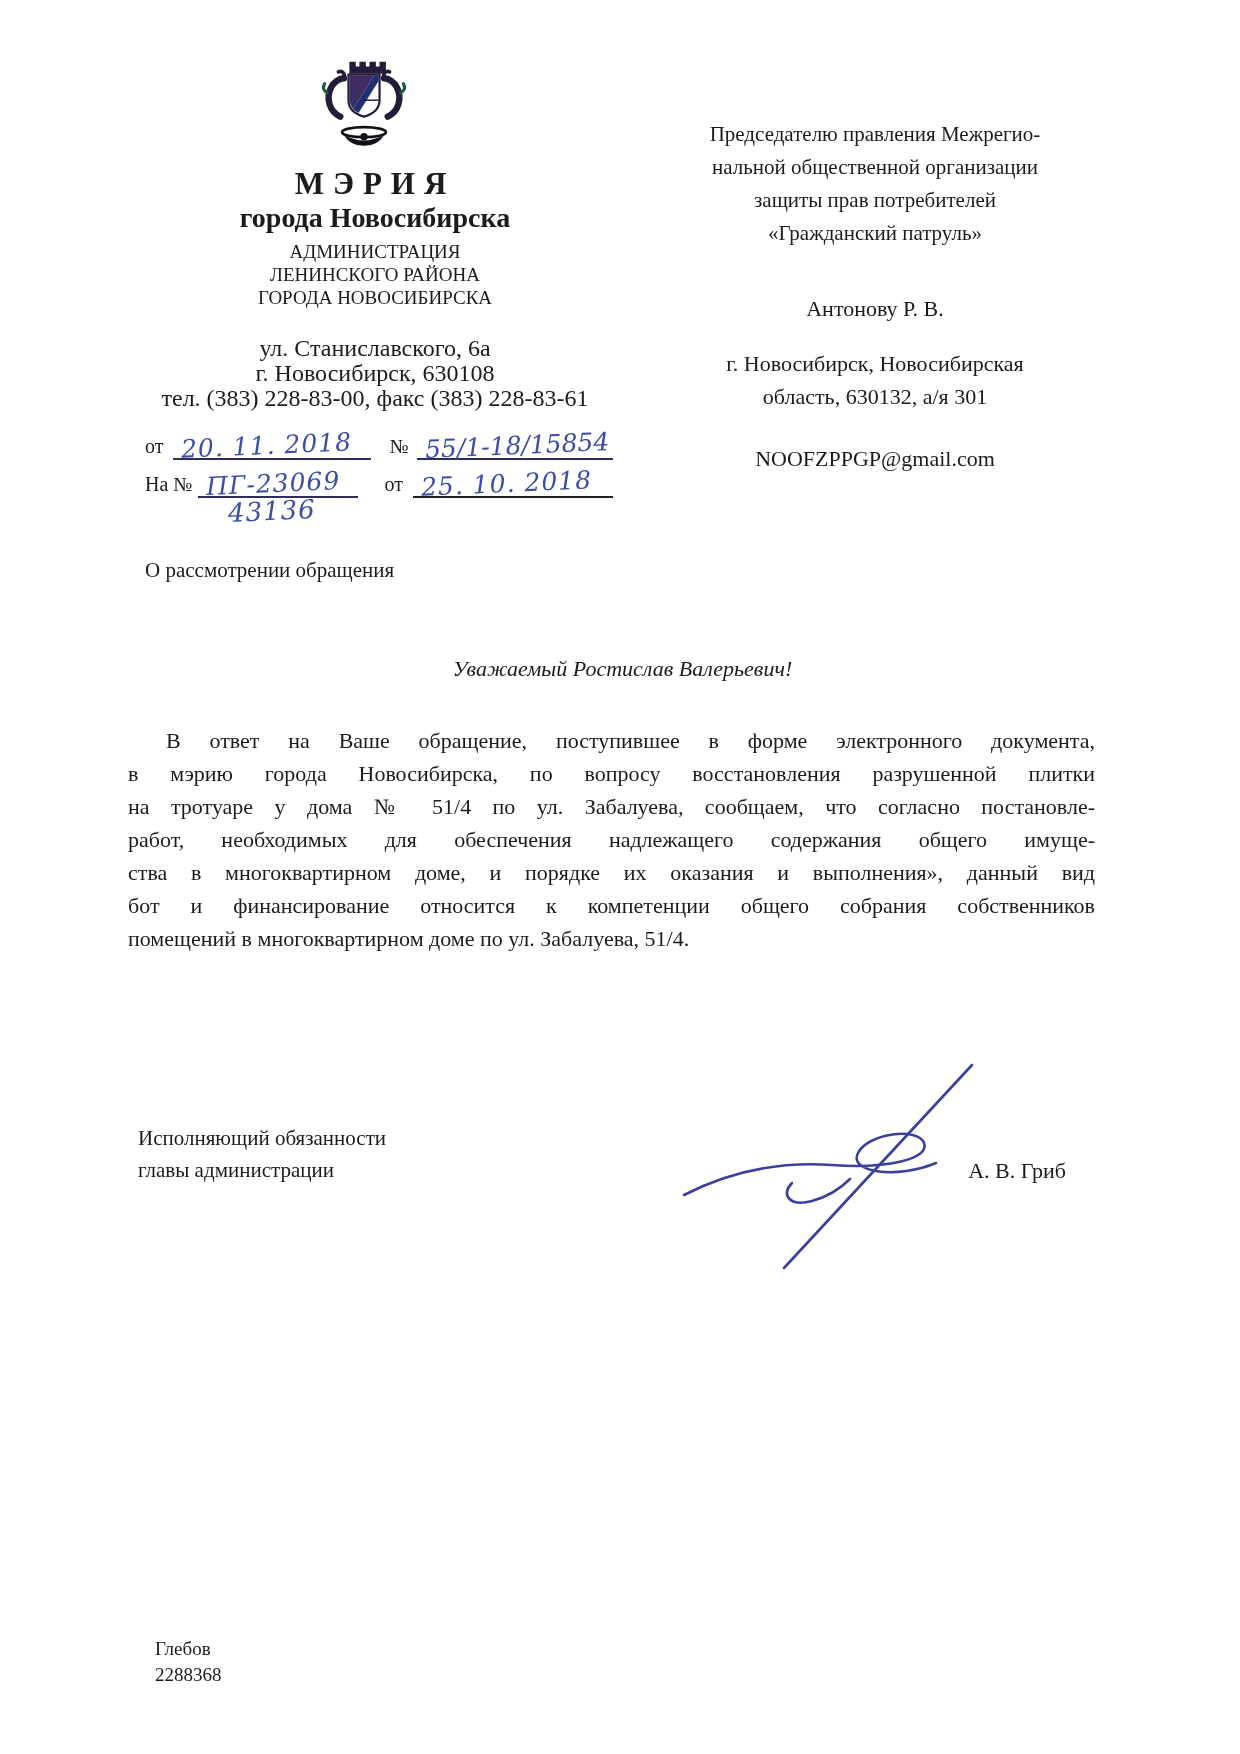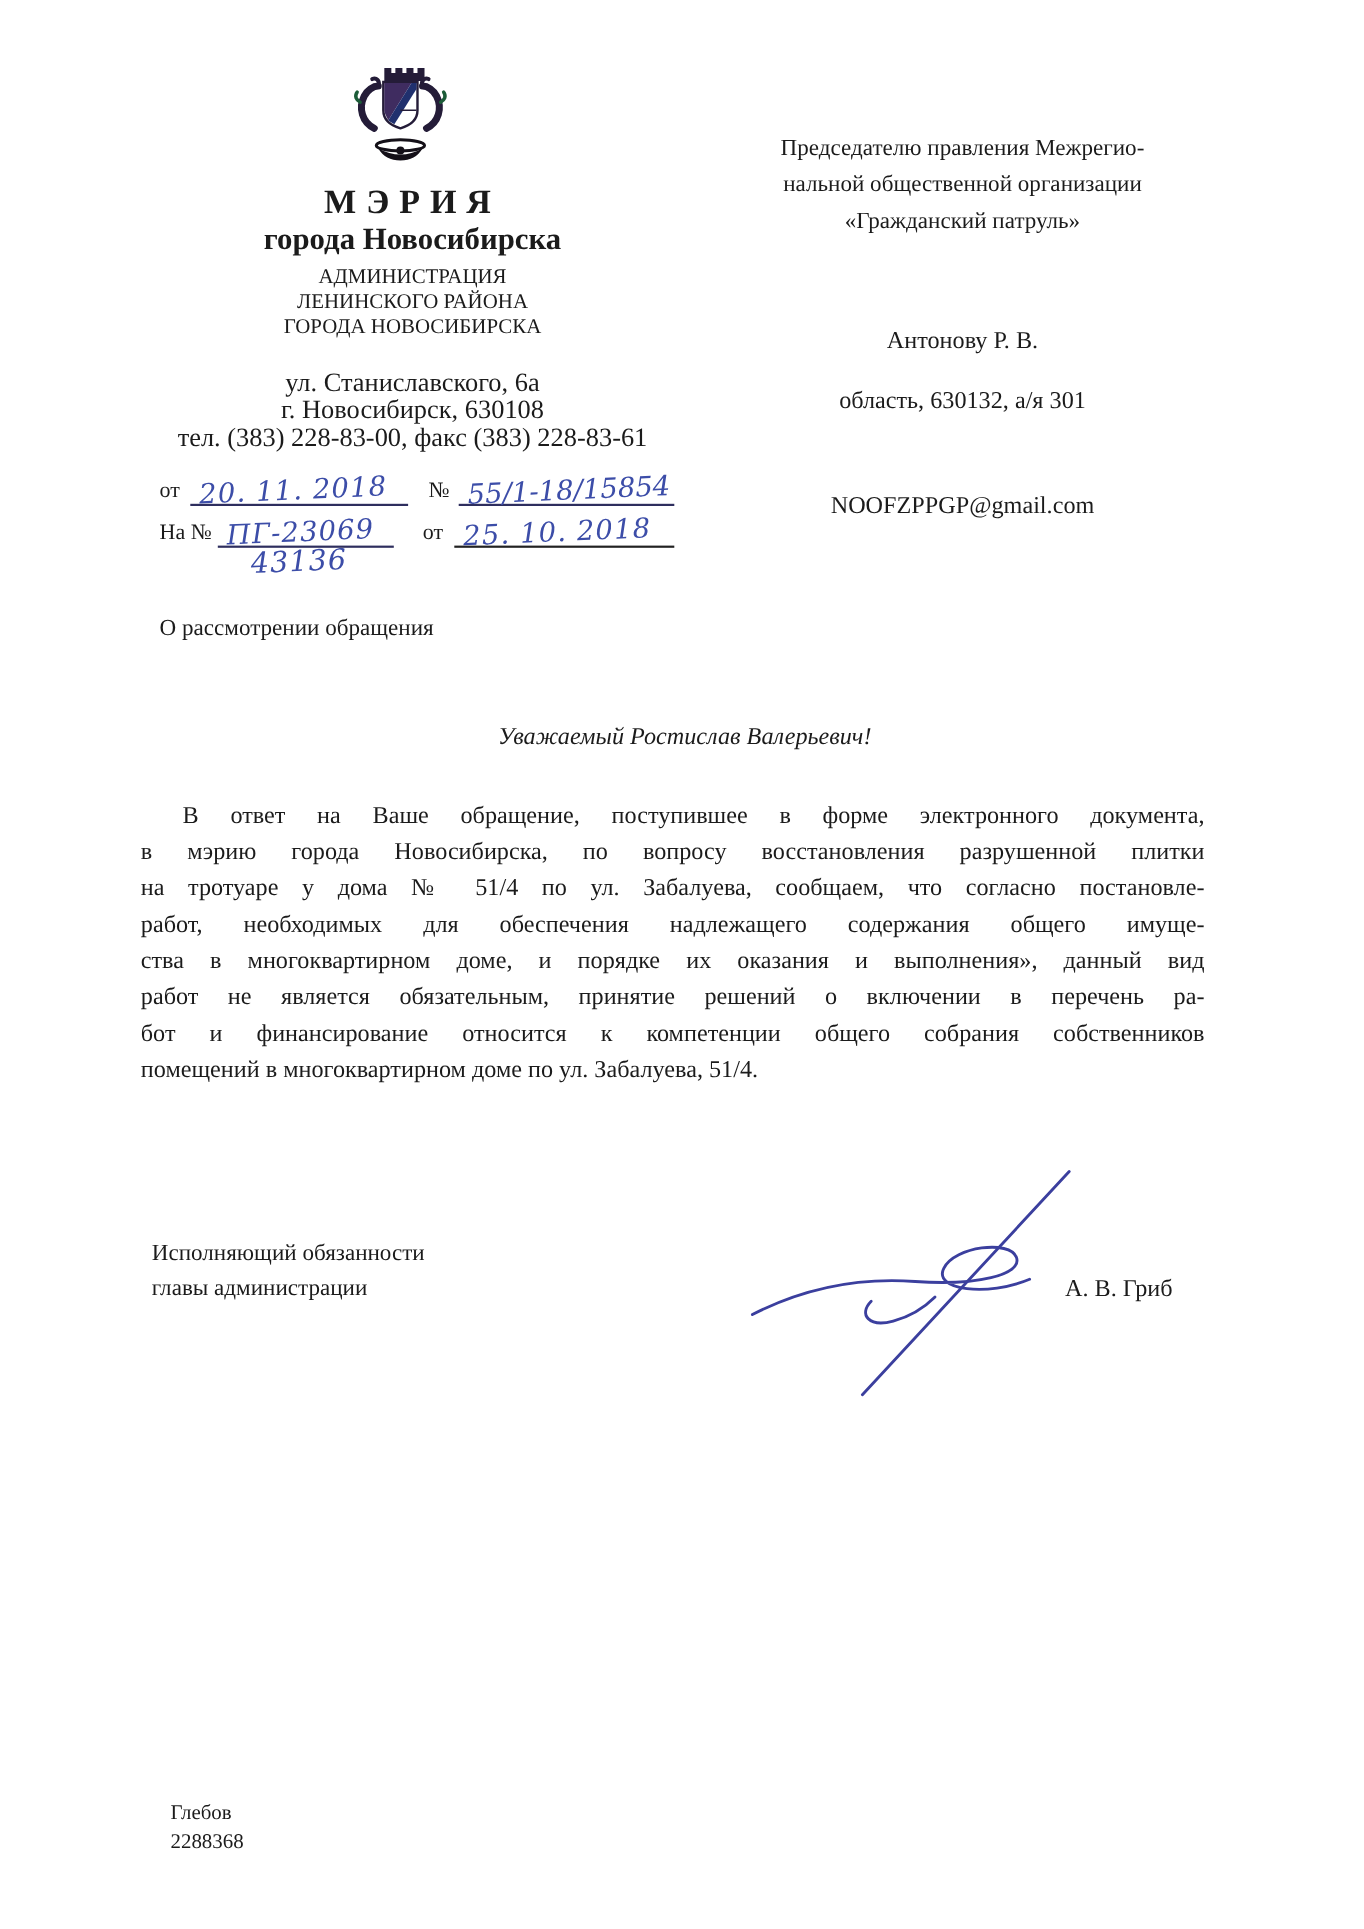--- a/index.html
+++ b/index.html
@@ -119,42 +119,43 @@
     <span class="ref-field" style="flex:1 1 auto;margin-left:10px;border-bottom-color:#222;">
       <span class="hand field-hand">25. 10. 2018</span>
     </span>
   </div>
 
   <div class="abs hand" style="left:228px;top:496px;font-size:26px;">43136</div>
 
   <div class="abs rc-col" style="top:118px;">
     <div class="rc-line">Председателю правления Межрегио-</div>
     <div class="rc-line">нальной общественной организации</div>
+    <div class="rc-line">защиты прав потребителей</div>
     <div class="rc-line">«Гражданский патруль»</div>
   </div>
 
   <div class="abs rc-col rc-name" style="top:296px;">Антонову Р. В.</div>
 
   <div class="abs rc-col rc-addr" style="top:347px;">
+    <div>г. Новосибирск, Новосибирская</div>
     <div>область, 630132, а/я 301</div>
   </div>
 
   <div class="abs rc-col rc-email" style="top:446px;">NOOFZPPGP@gmail.com</div>
 
   <div class="abs subject" style="left:145px;top:558px;">О рассмотрении обращения</div>
 
   <div class="abs salutation" style="left:140px;top:656px;font-style:italic;">Уважаемый Ростислав Валерьевич!</div>
 
   <div class="abs body-block" style="left:128px;top:724px;">
     <div class="body-line first">В ответ на Ваше обращение, поступившее в форме электронного документа,</div>
     <div class="body-line">в мэрию города Новосибирска, по вопросу восстановления разрушенной плитки</div>
     <div class="body-line">на тротуаре  у дома № 51/4 по ул. Забалуева, сообщаем, что согласно постановле-</div>
     <div class="body-line">работ, необходимых для обеспечения надлежащего содержания общего имуще-</div>
     <div class="body-line">ства в многоквартирном доме, и порядке их оказания и выполнения», данный вид</div>
-    <div class="body-line">работ не является обязательным, принятие решений о включении в перечень ра-</div>
     <div class="body-line">бот и финансирование относится к компетенции общего собрания собственников</div>
     <div class="body-line last">помещений в многоквартирном доме по ул. Забалуева, 51/4.</div>
   </div>
 
   <div class="abs sig-label" style="left:138px;top:1122px;">
     <div>Исполняющий обязанности</div>
     <div>главы администрации</div>
   </div>
 
   <div class="abs" style="left:672px;top:1055px;width:356px;height:215px;">

